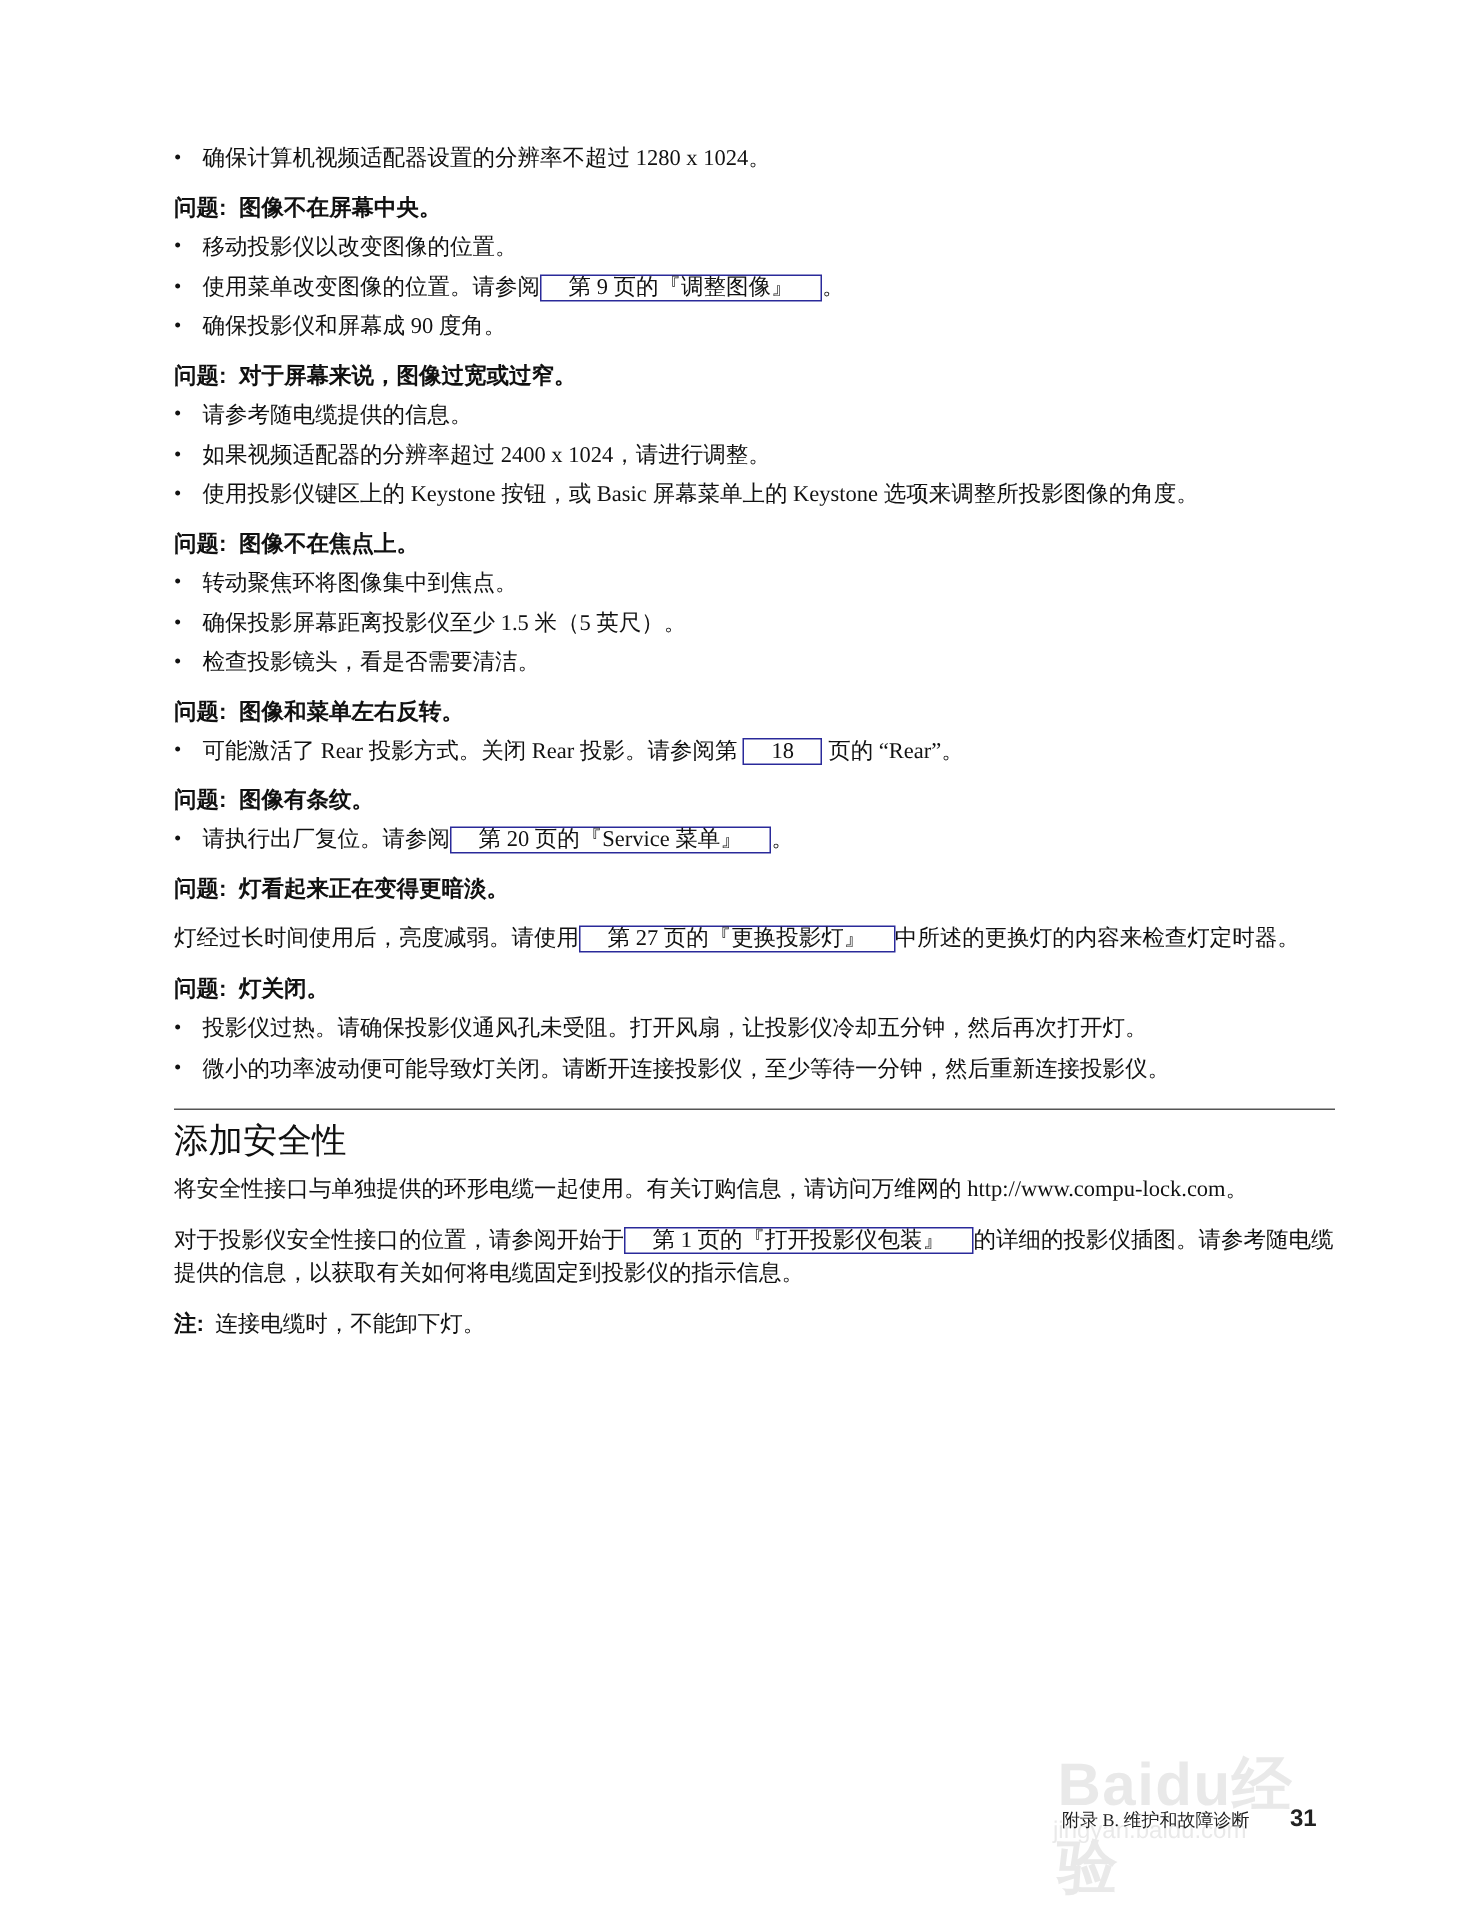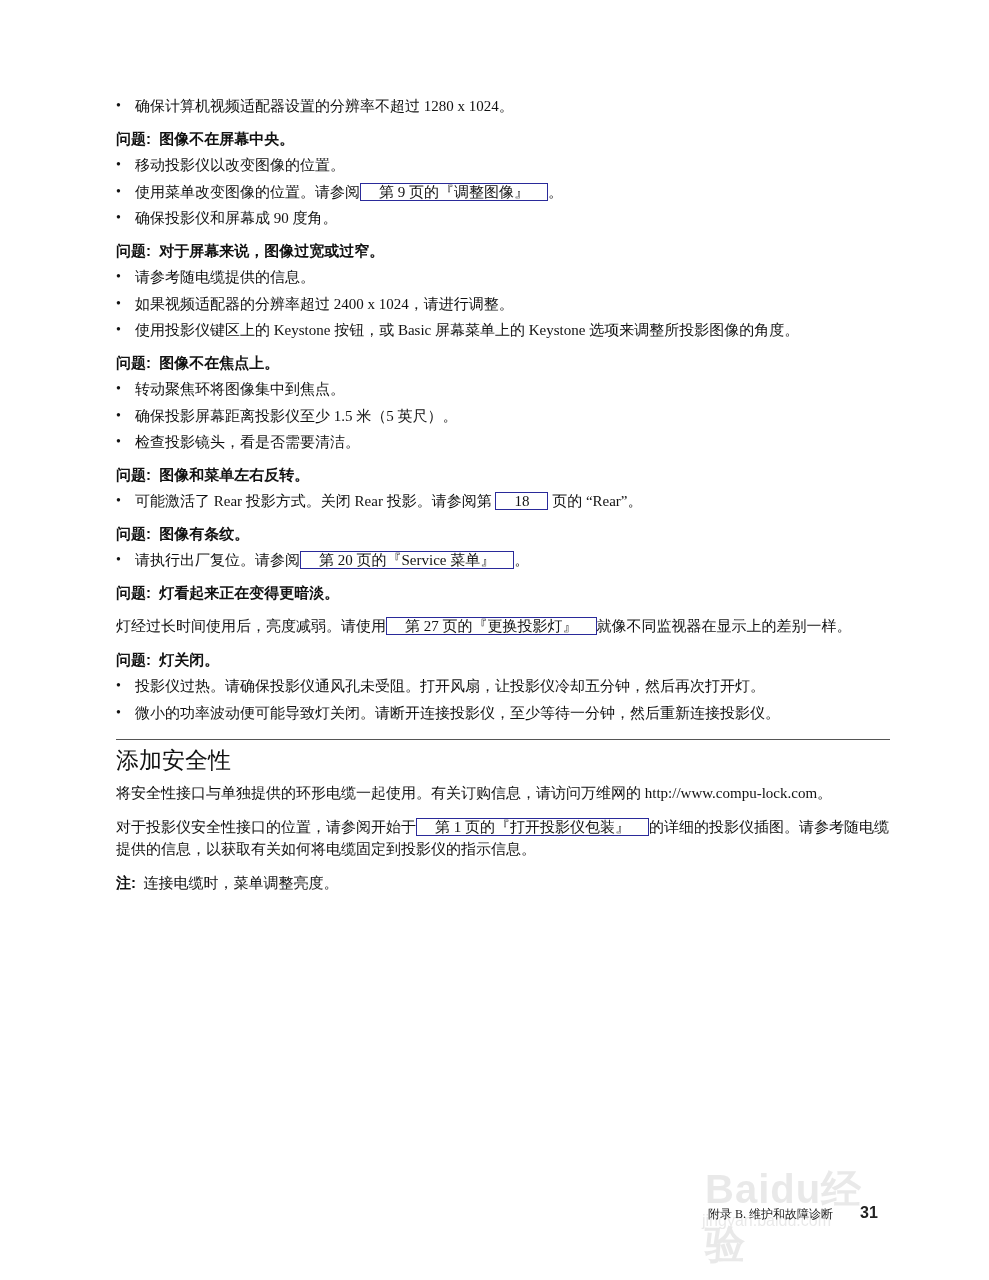--- a/index.html
+++ b/index.html
@@ -69,38 +69,38 @@
   <div class="section">
     <div class="q"><span>问题:</span>&nbsp; <span>图像有条纹。</span></div>
     <ul>
       <li><span>请执行出厂复位。请参阅</span><span class="link">第 20 页的『Service 菜单』</span><span>。</span></li>
     </ul>
   </div>
 
 
   <div class="section">
     <div class="q" style="margin-bottom:12px"><span>问题:</span>&nbsp; <span>灯看起来正在变得更暗淡。</span></div>
-    <p class="para"><span>灯经过长时间使用后，亮度减弱。请使用</span><span class="link">第 27 页的『更换投影灯』</span><span>就像不同监视器在显示上的差别一样。</span></p>
+    <p class="para"><span>灯经过长时间使用后，亮度减弱。请使用</span><span class="link">第 27 页的『更换投影灯』</span><span>中所述的更换灯的内容来检查灯定时器。</span></p>
   </div>
 
   <div class="section">
     <div class="q"><span>问题:</span>&nbsp; <span>灯关闭。</span></div>
     <ul>
       <li><span>投影仪过热。请确保投影仪通风孔未受阻。打开风扇，让投影仪冷却五分钟，然后再次打开灯。</span></li>
       <li><span>微小的功率波动便可能导致灯关闭。请断开连接投影仪，至少等待一分钟，然后重新连接投影仪。</span></li>
     </ul>
   </div>
 
   <div class="rule"></div>
 
   <div>
     <h2 class="h2">添加安全性</h2>
     <p class="para">将安全性接口与单独提供的环形电缆一起使用。有关订购信息，请访问万维网的 http://www.compu-lock.com。</p>
     <p class="para"><span>对于投影仪安全性接口的位置，请参阅开始于</span><span class="link">第 1 页的『打开投影仪包装』</span><span>的详细的投影仪插图。请参考随电缆提供的信息，以获取有关如何将电缆固定到投影仪的指示信息。</span></p>
-    <p class="para"><span class="note-label">注:</span>&nbsp; <span>连接电缆时，菜单调整亮度。</span></p>
+    <p class="para"><span class="note-label">注:</span>&nbsp; <span>连接电缆时，不能卸下灯。</span></p>
   </div>
 </div>
 
 <div class="watermark">
   <span class="wm-text">Baidu经验</span>
   <span class="wm-sub">jingyan.baidu.com</span>
 </div>
 
 <div class="footer">
   <span>附录 B. 维护和故障诊断</span>

